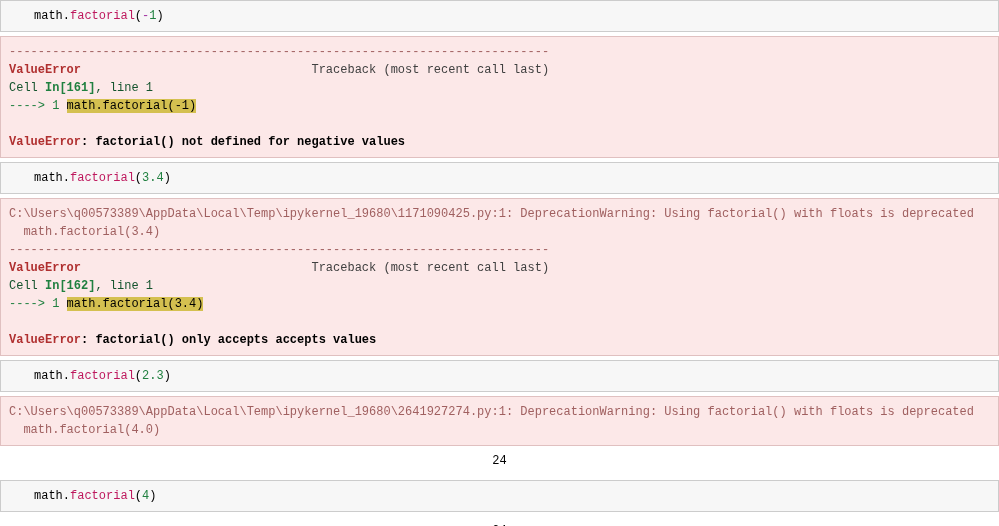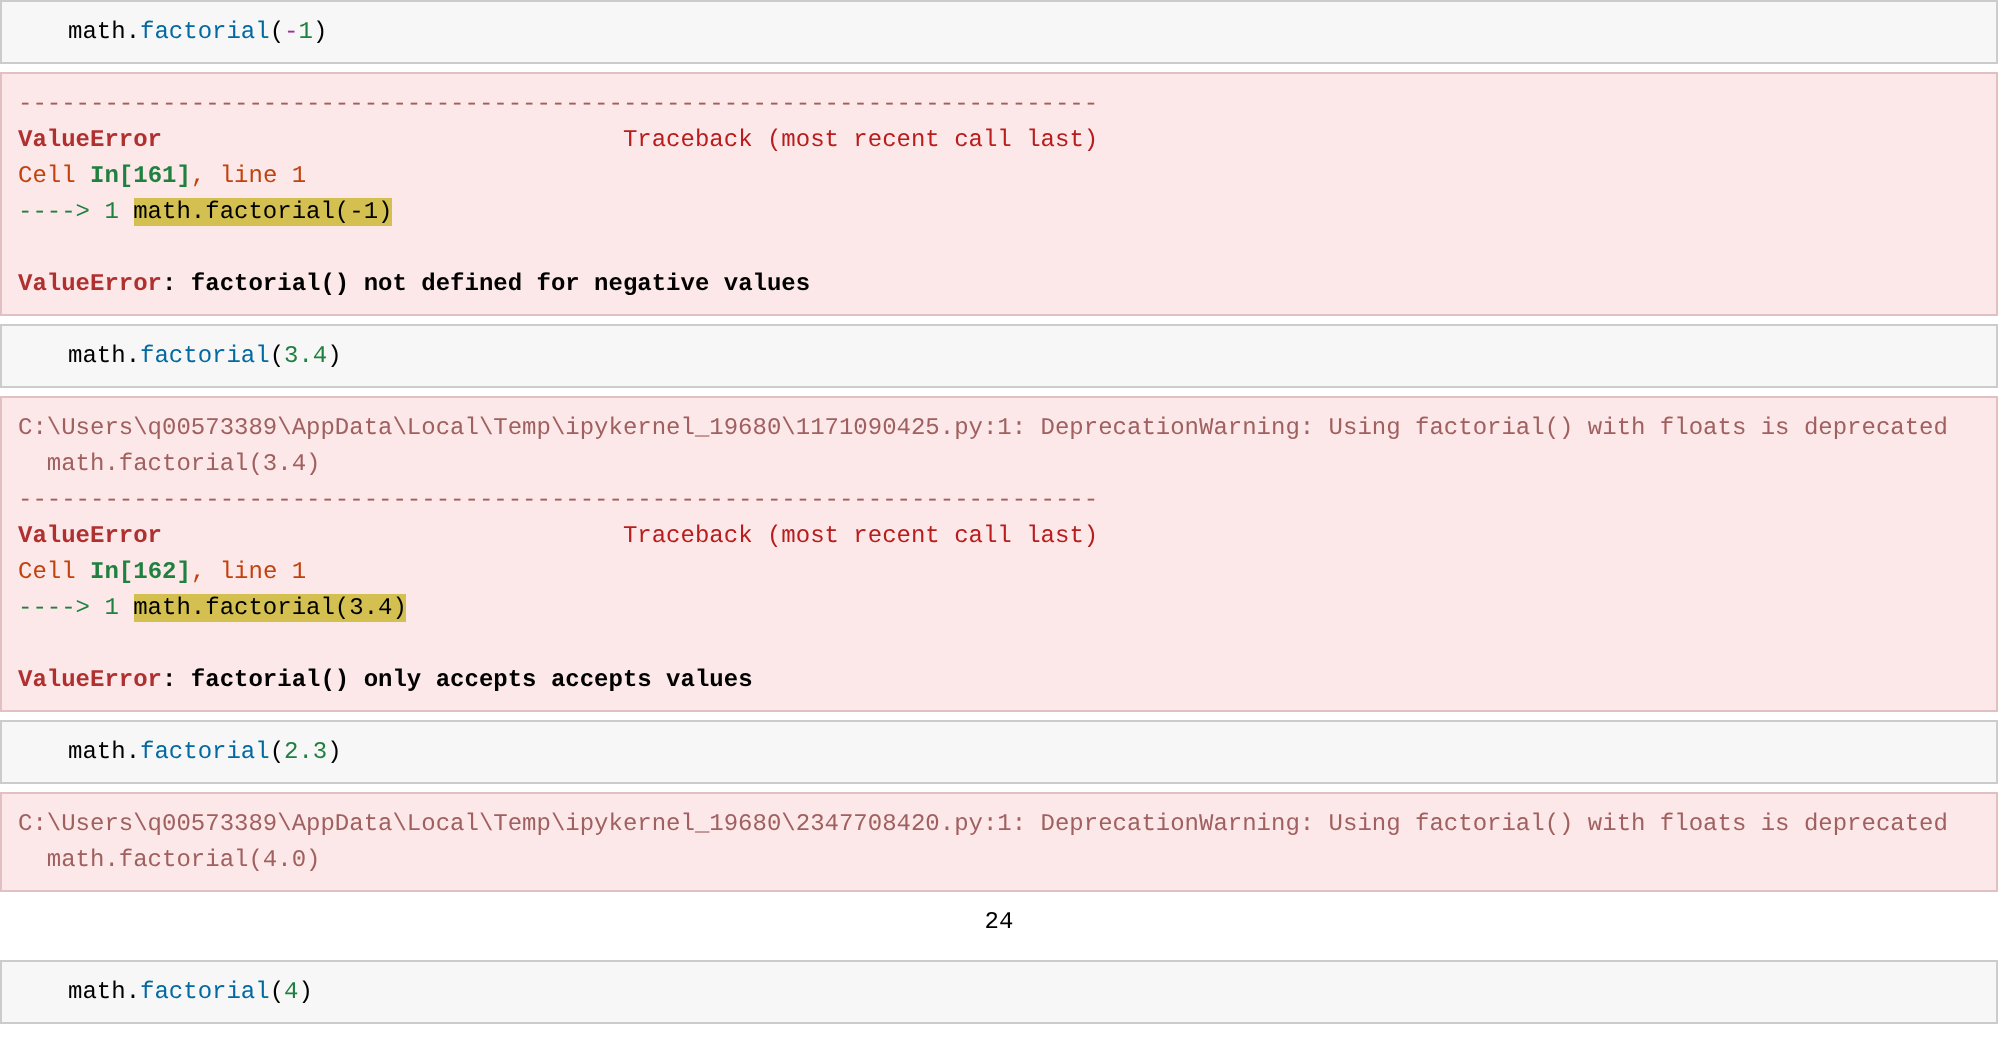--- a/index.html
+++ b/index.html
@@ -28,27 +28,27 @@
   text-align: center;
 }
 .error-cell {
   background: #fce8e8;
   border: 1px solid #e0c0c0;
   padding: 6px 8px;
   white-space: pre;
   line-height: 1.5;
 }
 .tok-module { color: #000; margin-left: 25px; }
-.tok-method { color: #0369a1; }
+.tok-method { color: #be185d; }
 .tok-num { color: #208040; }
 .tok-op { color: #a030a0; }
 .err-dash { color: #a06060; }
 .err-name { color: #b03030; font-weight: bold; }
-.err-traceback { color: #b91c1c; }
-.err-cell { color: #c2410c; }
+.err-traceback { color: #404040; }
+.err-cell { color: #14532d; }
 .err-in { color: #208040; font-weight: bold; text-align: center; }
 .err-arrow { color: #208040; }
 .err-highlight { background: #d4c050; color: #000; }
 .err-msg { color: #000; font-weight: bold; }
 .warn-text { color: #a06060; }
 .spacer { height: 4px; }
 </style>
 </head>
 <body>
 
@@ -75,21 +75,21 @@
 <span class="err-cell">Cell </span><span class="err-in">In[162]</span><span class="err-cell">, line 1</span>
 <span class="err-arrow">----&gt; 1 </span><span class="err-highlight">math.factorial(3.4)</span>
 
 <span class="err-name">ValueError</span><span class="err-msg">: factorial() only accepts accepts values</span></div>
 <div class="spacer"></div>
 
 <div class="cell">
   <div class="input-cell"><span class="tok-module">math</span>.<span class="tok-method">factorial</span>(<span class="tok-num">2.3</span>)</div>
 </div>
 <div class="spacer"></div>
-<div class="error-cell"><span class="warn-text">C:\Users\q00573389\AppData\Local\Temp\ipykernel_19680\2347708420.py:1: DeprecationWarning: Using factorial() with floats is deprecated</span>
+<div class="error-cell"><span class="warn-text">C:\Users\q00573389\AppData\Local\Temp\ipykernel_19680\2641927274.py:1: DeprecationWarning: Using factorial() with floats is deprecated</span>
 <span class="warn-text">  math.factorial(4.0)</span></div>
 <div class="output-cell"><span>24</span></div>
 <div class="spacer"></div>
 
 <div class="cell">
   <div class="input-cell"><span class="tok-module">math</span>.<span class="tok-method">factorial</span>(<span class="tok-num">4</span>)</div>
 </div>
 <div class="spacer"></div>
 <div class="output-cell"><span>24</span></div>
 

